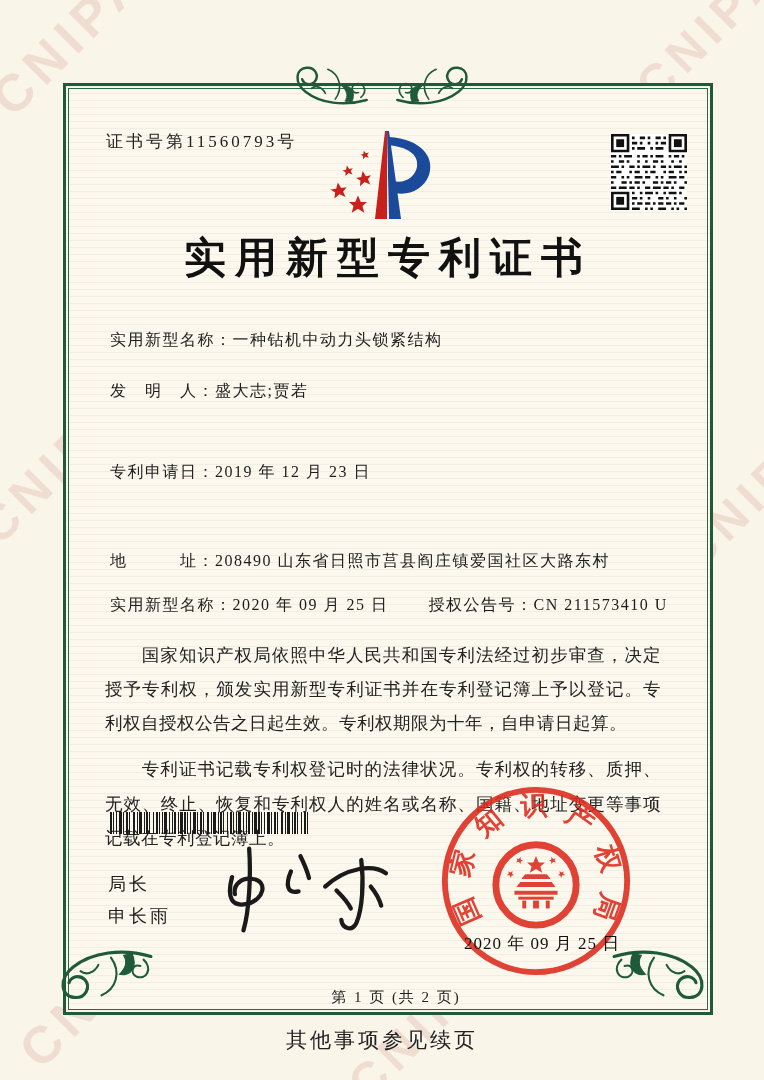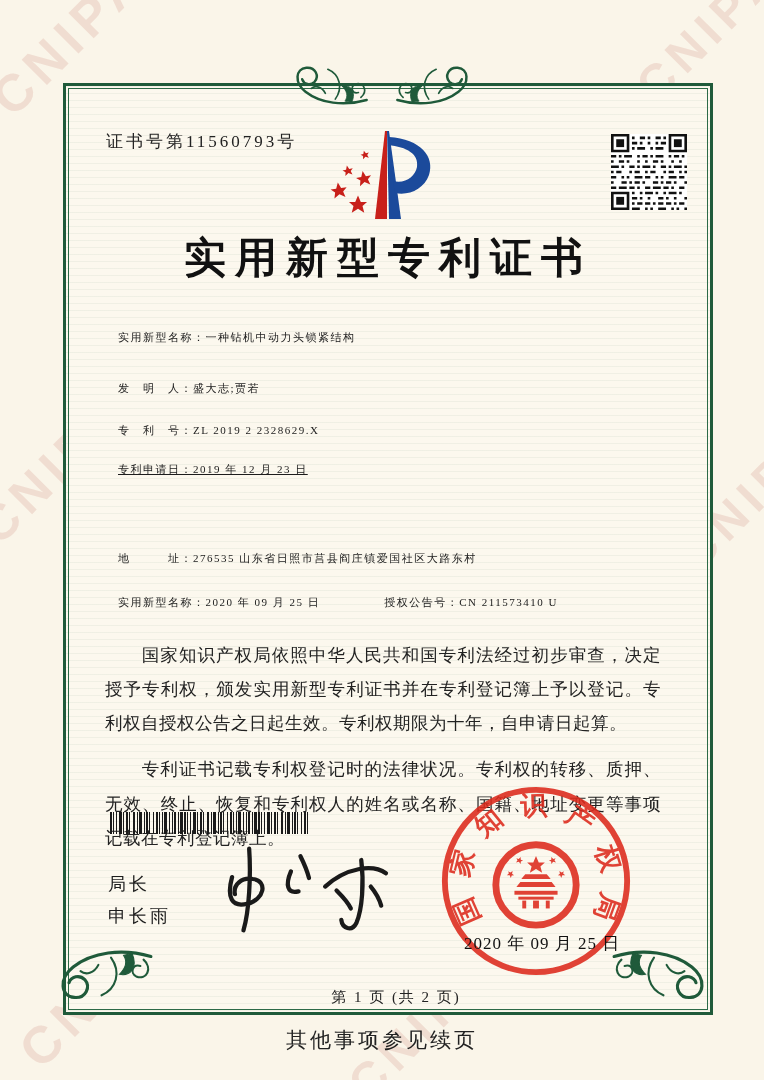--- a/index.html
+++ b/index.html
@@ -20,23 +20,23 @@
         repeating-linear-gradient(180deg, rgba(31,90,58,.055) 0 1px, rgba(0,0,0,0) 1px 7px),
         #fcf8ee; padding-left: 12px;}
   .cert::after{content:"";position:absolute;inset:2px;border:1px solid #2c6a47;pointer-events:none;}
   .ornament{position:absolute;z-index:4;pointer-events:none;}
   
   .certno{position:absolute;left:40px;top:44px;font-size:17px;letter-spacing:3px;color:#222;}
   .logo{position:absolute;left:255px;top:33px;width:136px;height:102px;}
   .qr{position:absolute;left:545px;top:48px;width:76px;height:76px;}
   .title{position:absolute;left:0;top:144px;width:100%;text-align:center;
          font-size:42px;font-weight:bold;color:#111;letter-spacing:9px;}
-  .row{position:absolute;left:52px;font-size:11px;color:#1c1c1c;white-space:nowrap;letter-spacing:1.5px;}
+  .row{position:absolute;left:44px;font-size:16px;color:#1c1c1c;white-space:nowrap;letter-spacing:1.5px;}
   .row .val{letter-spacing:1.5px;}
-  .pair2{margin-left:64px;}
+  .pair2{margin-left:40px;}
   .bodytext{position:absolute;left:27px;top:540px;width:580px;font-size:17.5px;
             color:#222;line-height:1.95;text-align:justify;letter-spacing:.5px;}
   .bodytext p{margin:12px;text-indent:2.1em;}
   .barcode{position:absolute;left:44px;top:726px;width:198px;height:22px;}
   .officer{position:absolute;left:42px;font-size:18px;letter-spacing:3px;color:#1c1c1c;}
   .sig{position:absolute;left:148px;top:755px;width:190px;height:95px;}
   .seal{position:absolute;left:372px;top:697px;width:196px;height:196px;z-index:5;}
   .sealdate{position:absolute;left:398px;top:846px;width:150px;text-align:center;
             font-size:17px;color:#111;letter-spacing:1px;z-index:6;white-space:nowrap;}
   .pagenum{position:absolute;left:8px;top:902px;width:100%;text-align:center;
@@ -119,28 +119,25 @@
     </svg>
 
     <div class="title">实用新型专利证书</div>
 
     <div class="row" style="top:244px;">
       <span>实用新型名称：</span><span class="val">一种钻机中动力头锁紧结构</span>
     </div>
     <div class="row" style="top:295px;">
       <span>发　明　人：</span><span class="val">盛大志;贾若</span>
     </div>
-    <div class="row" style="top:337px;">
-      <span>专　利　号：</span><span class="val">ZL 2019 2 2328629.X</span>
-    </div>
-    <div class="row" style="top:376px;text-decoration:underline;">
+    <div class="row" style="top:376px;">
       <span>专利申请日：</span><span class="val">2019 年 12 月 23 日</span>
     </div>
     <div class="row" style="top:465px;">
-      <span>地　　　址：</span><span class="val">276535 山东省日照市莒县阎庄镇爱国社区大路东村</span>
+      <span>地　　　址：</span><span class="val">208490 山东省日照市莒县阎庄镇爱国社区大路东村</span>
     </div>
     <div class="row" style="top:509px;">
       <span>实用新型名称：</span><span class="val">2020 年 09 月 25 日</span><span class="pair2">授权公告号：</span><span class="val">CN 211573410 U</span>
     </div>
 
     <div class="bodytext">
       <p>国家知识产权局依照中华人民共和国专利法经过初步审查，决定授予专利权，颁发实用新型专利证书并在专利登记簿上予以登记。专利权自授权公告之日起生效。专利权期限为十年，自申请日起算。</p>
       <p>专利证书记载专利权登记时的法律状况。专利权的转移、质押、无效、终止、恢复和专利权人的姓名或名称、国籍、地址变更等事项记载在专利登记簿上。</p>
     </div>
 

